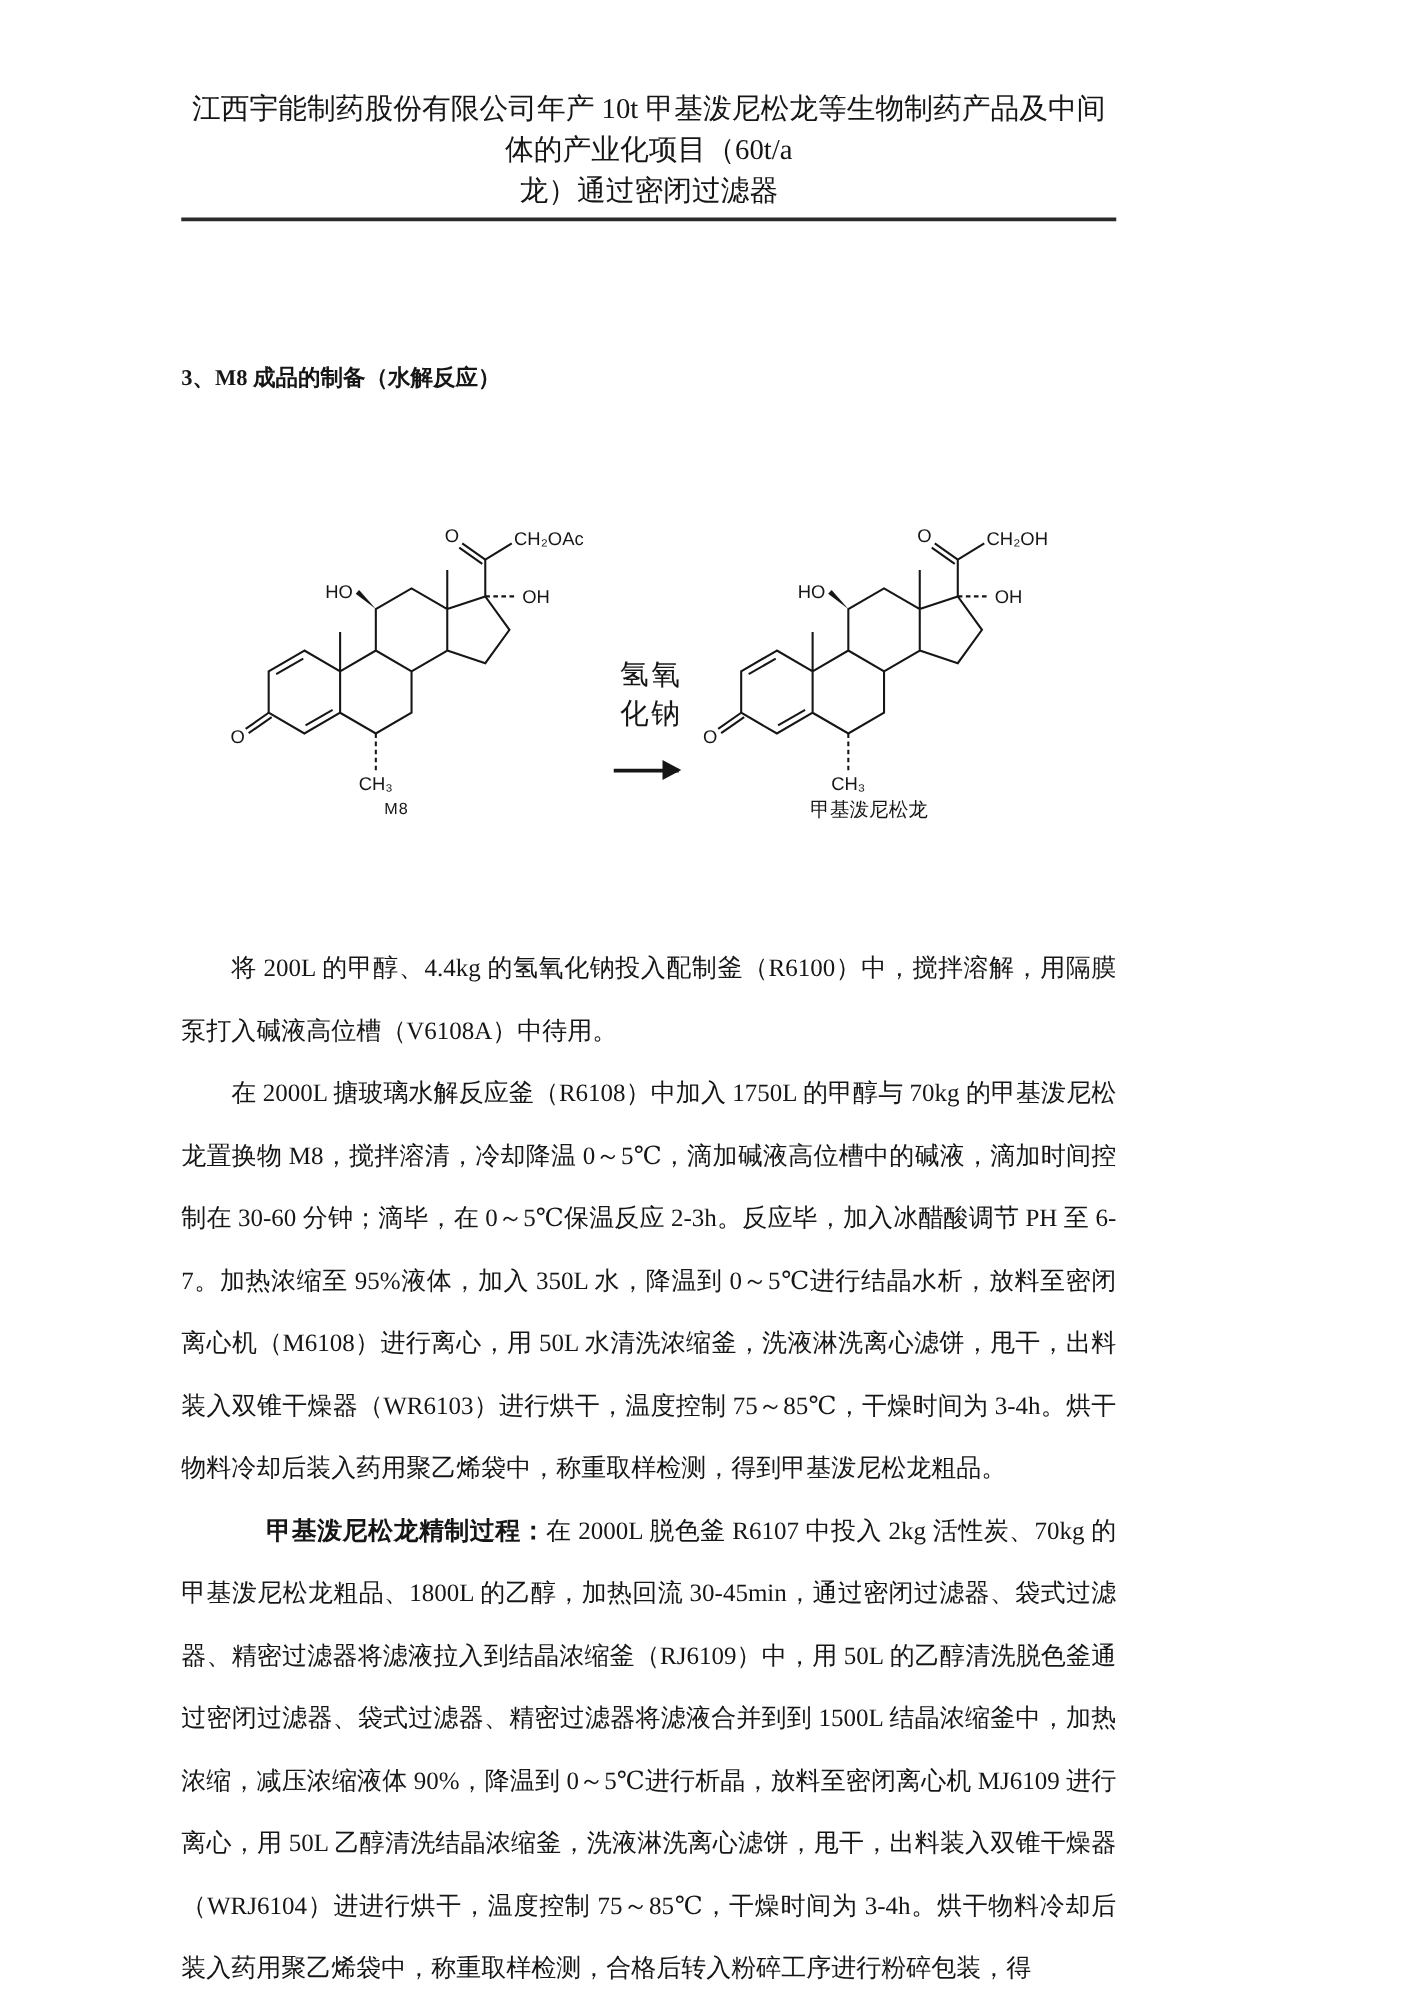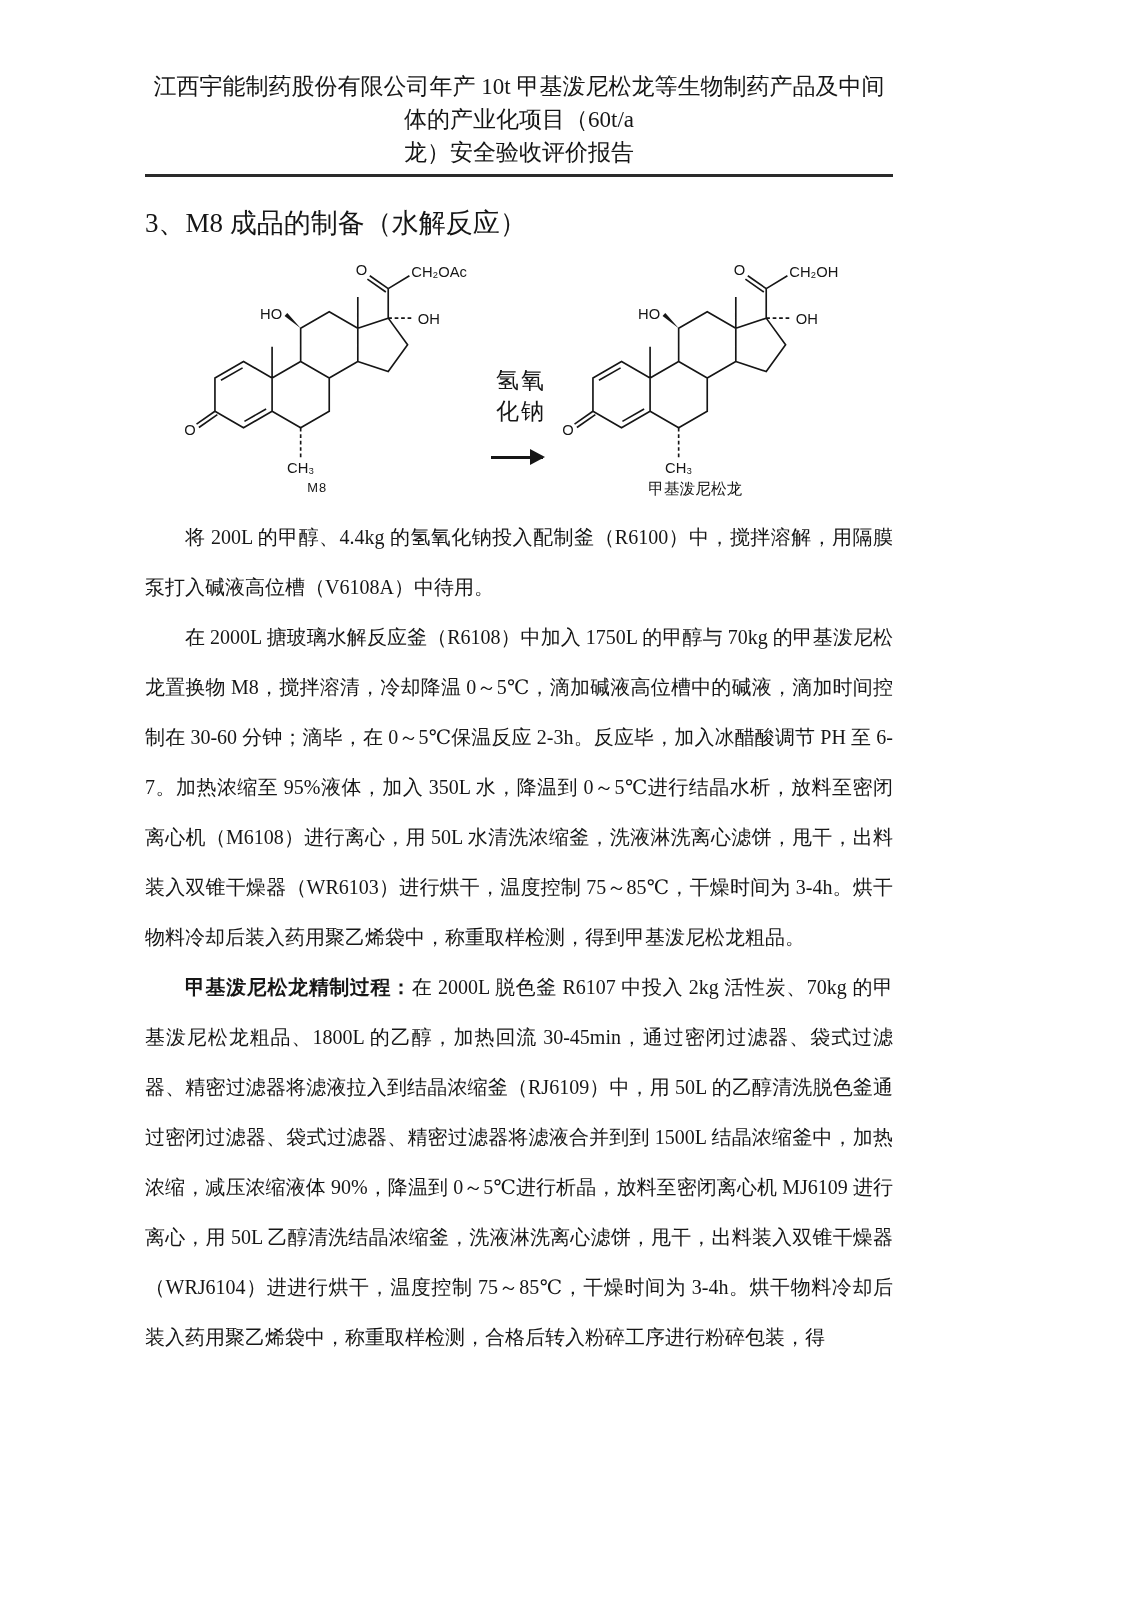--- a/index.html
+++ b/index.html
@@ -6,25 +6,26 @@
   .page {
     position:relative;
     width:1034px; height:1600px;
     box-sizing:border-box;
     padding:70px 141px 0 145px;
     display:flex; flex-direction:column;
     background:#ffffff;
     color:#161616;
     font-family:"Liberation Serif","DejaVu Serif",serif;
     overflow:hidden;
+    justify-content:space-between;
   }
   .hdr { text-align:center; font-size:23px; line-height:33px; }
   .hdr-rule { border:none; border-top:3px solid #2a2a2a; margin:5px 0 0 0; }
   .section-heading {
-    font-size:27px; font-weight:normal;
+    font-size:18px; font-weight:bold;
     margin:28px 0 0 0; line-height:36px;
   }
   .scheme {
     display:flex; align-items:flex-start;
     padding:4px 30px 0 34px; margin:2px 0 2px 0;
   }
   .molecule { flex:none; }
   .mol-svg { display:block; }
   .mol-svg text { font-family:"Liberation Sans","DejaVu Sans",sans-serif; fill:#161616; }
   .arrow-block { flex:1; margin-top:118px; padding:0 6px; text-align:center; }
@@ -36,30 +37,30 @@
     border-left:15px solid #161616;
     border-top:8px solid transparent;
     border-bottom:8px solid transparent;
   }
   .body { margin-top:14px; }
   .body p {
     margin:0; text-indent:2em;
     font-size:20px; line-height:50px;
     text-align:justify;
   }
-  .para-lead { font-family:"Liberation Sans","DejaVu Sans",sans-serif; font-weight:700; }
+  .para-lead { font-family:"Liberation Sans","DejaVu Sans",sans-serif; font-weight:700;margin-left:28px; }
 </style>
 </head>
 <body>
 
 <div class="page">
 
   <header>
     <div class="hdr">江西宇能制药股份有限公司年产 10t 甲基泼尼松龙等生物制药产品及中间体的产业化项目（60t/a</div>
-    <div class="hdr">龙）安全验收评价报告</div>
+    <div class="hdr">龙）通过密闭过滤器</div>
     <hr class="hdr-rule">
   </header>
 
   <h2 class="section-heading">3、M8 成品的制备（水解反应）</h2>
 
   <figure class="scheme" style="margin:2px 0 0 0;">
 
     <div class="molecule">
       <svg class="mol-svg" width="306" height="251" viewBox="0 0 332 272">
         <path d="M70,124 L39,142 L39,178 L70,196 L101,178 L101,142 Z

